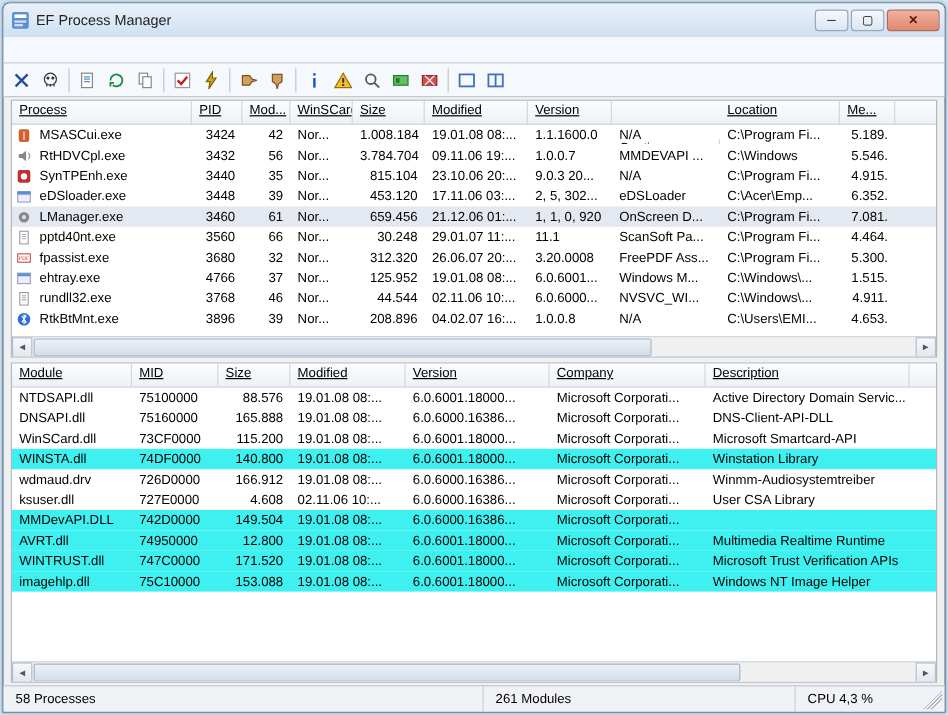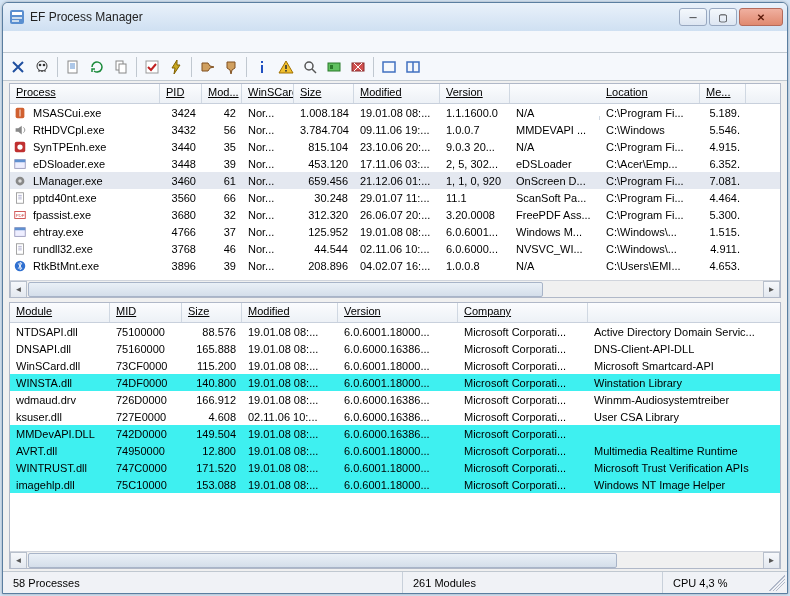--- a/index.html
+++ b/index.html
@@ -378,20 +378,21 @@
   </div>
 
   <div class="panel bot">
     <div class="gridhdr" id="modHdr">
         <div class="col" style="width: 100px;">Module</div>
         <div class="col" style="width: 72px;">MID</div>
         <div class="col num" style="width: 60px;">Size</div>
         <div class="col" style="width: 96px;">Modified</div>
         <div class="col" style="width: 120px;">Version</div>
         <div class="col" style="width: 130px;">Company</div>
+        <div class="col" style="width: 170px;">Description</div>
       </div>
     <div class="gridbody" id="modBody">
         <div class="row">
           <div class="cell" style="width:100px">NTDSAPI.dll</div>
           <div class="cell" style="width:72px">75100000</div>
           <div class="cell num" style="width:60px">88.576</div>
           <div class="cell" style="width:96px">19.01.08  08:...</div>
           <div class="cell" style="width:120px">6.0.6001.18000...</div>
           <div class="cell" style="width:130px">Microsoft Corporati...</div>
           <div class="cell" style="width:170px">Active Directory Domain Servic...</div>

